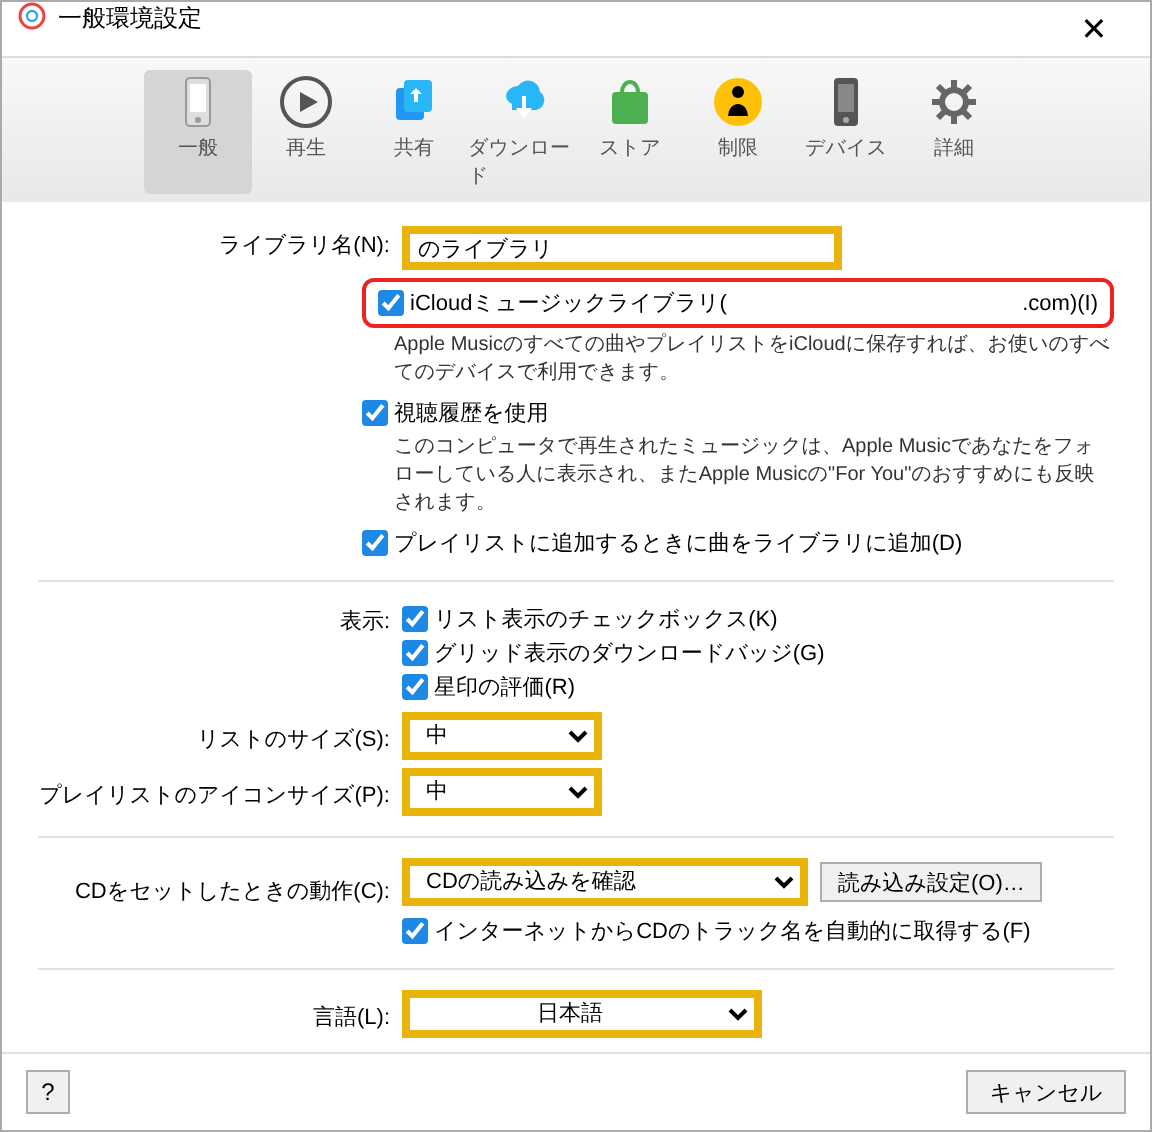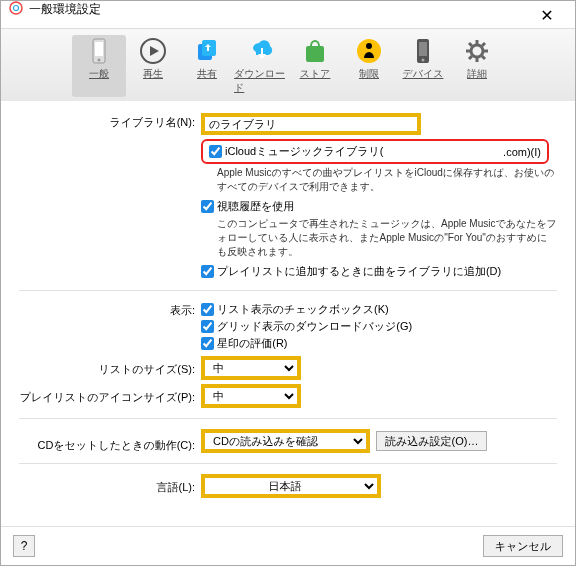--- a/index.html
+++ b/index.html
@@ -3,35 +3,35 @@
 <meta charset="utf-8">
 <style>
 * { box-sizing: border-box; margin: 0; padding: 0; }
 body { font-family: "Meiryo UI", "Yu Gothic UI", sans-serif; font-size: 11px; background: #fff; color: #000; }
 .window { width: 576px; height: 566px; border: 1px solid #aaa; display: flex; flex-direction: column; }
 .titlebar { height: 28px; display: flex; align-items: flex-start; padding: 0 8px; border-bottom: 1px solid #ddd; }
 .titlebar-icon { width: 14px; height: 14px; margin-right: 6px; }
 .titlebar-title { flex: 1; font-size: 12px; }
 .close-btn { width: 40px; height: 28px; display: flex; align-items: center; justify-content: center; font-size: 16px; cursor: pointer; }
 .toolbar { background: linear-gradient(#f8f8f8, #e8e8e8); padding: 6px 0 4px; display: flex; justify-content: center; gap: 0; }
-.toolbar-item { width: 54px; display: flex; flex-direction: column; align-items: center; gap: 2px; font-size: 10px; color: #555; padding: 2px 0; cursor: pointer; text-decoration: underline; }
+.toolbar-item { width: 54px; display: flex; flex-direction: column; align-items: center; gap: 2px; font-size: 10px; color: #555; padding: 2px 0; cursor: pointer; }
 .toolbar-item.active { background: #d5d5d5; border-radius: 3px; }
 .toolbar-icon { width: 28px; height: 28px; display: flex; align-items: center; justify-content: center; }
 .content { flex: 1; padding: 12px 18px 10px 18px; overflow: auto; }
 .row { display: flex; align-items: flex-start; margin-bottom: 4px; }
 .label-col { width: 182px; text-align: right; padding-right: 6px; padding-top: 2px; font-size: 11px; }
 .field-col { flex: 1; }
 input[type=text], select { font-family: Liberation Sans, sans-serif; font-size: 11px; padding: 1px 4px; border: 4px solid #eab308; background: #fff; }
-.highlight-box { border: 2.5px solid #e22; border-radius: 6px; padding: 2px 6px; display: inline-block; width: 348px; }
+.highlight-box { border: 2.5px solid #e22; border-radius: 6px; padding: 2px 6px; display: inline-block; width: 376px; }
 .check-row { display: flex; align-items: center; gap: 3px; padding: 1px 0; }
 .check-row input[type=checkbox] { width: 13px; height: 13px; accent-color: #1e88e5; }
 .small-text { font-size: 10px; color: #333; line-height: 1.4; margin: 2px 0 4px 16px; }
 .hr { border: none; border-top: 1px solid #e0e0e0; margin: 10px 0; }
 .short-sel { width: 100px; }
-.mid-sel { width: 169px; }
+.mid-sel { width: 203px; }
 .lang-sel { width: 180px; text-align: center; }
 .footer { border-top: 1px solid #e0e0e0; padding: 8px 12px; display: flex; align-items: center; }
 .help-btn { width: 22px; height: 22px; border: 1px solid #adadad; background: #f0f0f0; font-size: 12px; cursor: pointer; }
 .spacer { flex: 1; }
 .btn { min-width: 80px; height: 22px; border: 1px solid #adadad; background: #f0f0f0; font-size: 11px; cursor: pointer; margin-left: 6px; padding: 0 10px; }
 .btn.primary { border: 2px solid #0078d4; }
 .small-btn { height: 20px; border: 1px solid #adadad; background: #f0f0f0; font-size: 11px; cursor: pointer; padding: 0 8px; margin-left: 6px; }
 .inline { display: flex; align-items: center; }
 </style>
 </head>
@@ -199,20 +199,29 @@
 
     <hr class="hr">
 
     <div class="row" style="align-items:flex-end">
       <div class="label-col">CDをセットしたときの動作(C):</div>
       <div class="field-col inline">
         <select class="mid-sel"><option>CDの読み込みを確認</option></select>
         <button class="small-btn">読み込み設定(O)…</button>
       </div>
     </div>
+    <div class="row">
+      <div class="label-col"></div>
+      <div class="field-col">
+        <label class="check-row">
+            <input type="checkbox" checked="" style="">
+            <span>インターネットからCDのトラック名を自動的に取得する(F)</span>
+          </label>
+      </div>
+    </div>
 
     <hr class="hr">
 
     <div class="row" style="align-items:center">
       <div class="label-col">言語(L):</div>
       <div class="field-col"><select class="lang-sel"><option>日本語</option></select></div>
     </div>
   </div>
 
   <div class="footer">

